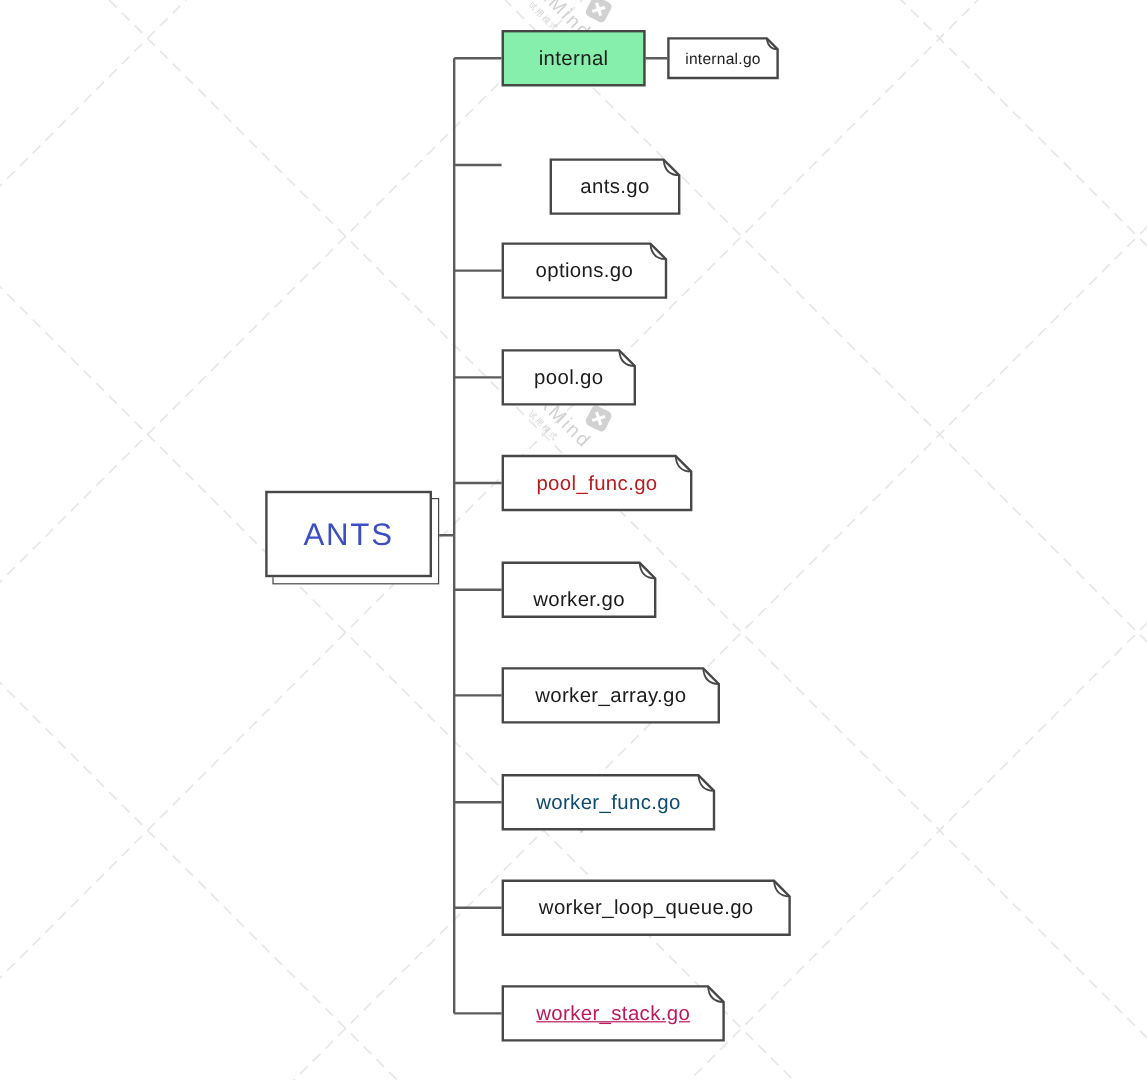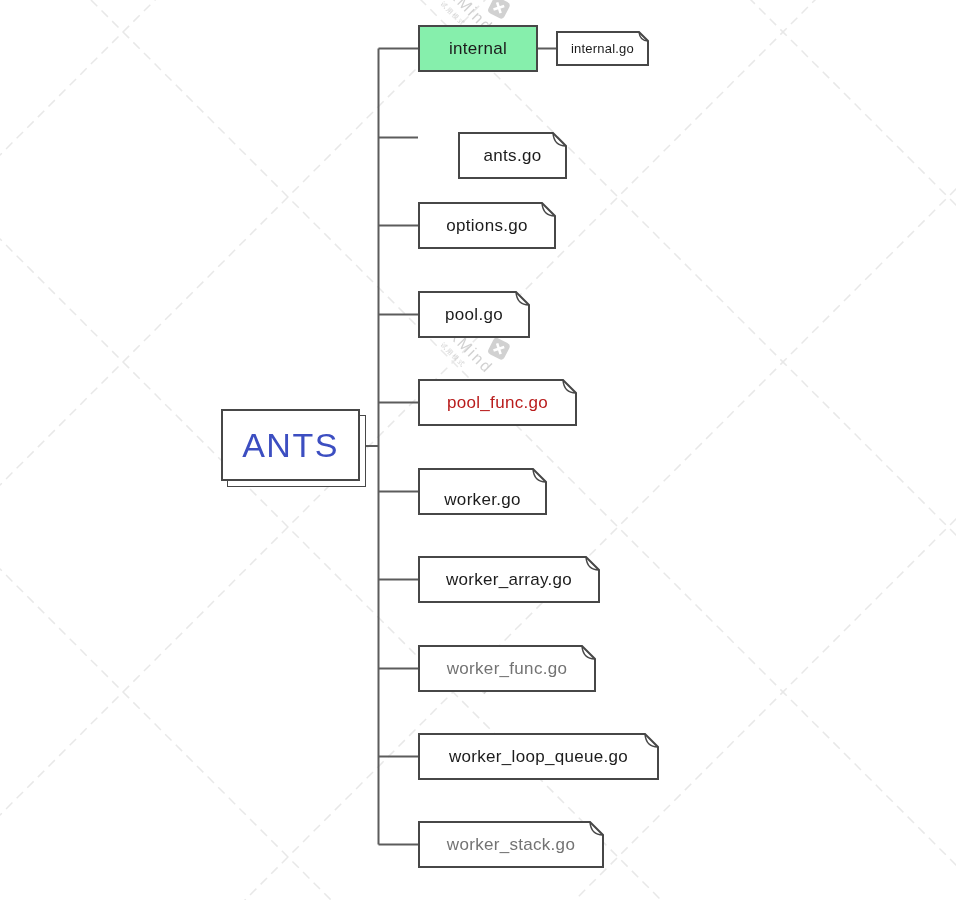--- a/index.html
+++ b/index.html
@@ -25,21 +25,21 @@
   .root-shadow{
     position:absolute;left:227px;top:415px;width:139px;height:72px;
     box-sizing:border-box;background:#ffffff;border:1.5px solid #474747;z-index:2;
   }
   .root-node{
     position:absolute;left:221px;top:409px;width:139px;height:72px;
     box-sizing:border-box;background:#ffffff;border:2px solid #474747;
     display:flex;align-items:center;justify-content:center;z-index:3;
   }
   .root-node .label{
-    font-size:34px;font-weight:500;letter-spacing:1.5px;white-space:nowrap;
+    font-size:26px;font-weight:500;letter-spacing:1.5px;white-space:nowrap;
   }
 </style>
 </head>
 <body>
 
 <div class="stage">
 
   <svg id="bg-decor" class="layer" width="956" height="900" viewBox="0 0 956 900">
     <g id="dash-lines">
         <line x1="-100" y1="-851" x2="1100" y2="349" stroke="#e8e8e8" stroke-width="1.5" stroke-dasharray="9 6"></line>
@@ -141,31 +141,31 @@
           <path d="M1,1 H168 L181,14 V46 H1 Z" fill="#ffffff" stroke="#474747" stroke-width="2"></path>
           <path d="M168,1 Q169,14 181,14" fill="none" stroke="#474747" stroke-width="1.5"></path>
         </svg>
         <span class="label" style="color: rgb(28, 28, 28);">worker_array.go</span>
       </div>
       <div class="node file" style="left: 418px; top: 645px; width: 178px; height: 47px;">
         <svg width="178" height="47" viewBox="0 0 178 47">
           <path d="M1,1 H164 L177,14 V46 H1 Z" fill="#ffffff" stroke="#474747" stroke-width="2"></path>
           <path d="M164,1 Q165,14 177,14" fill="none" stroke="#474747" stroke-width="1.5"></path>
         </svg>
-        <span class="label" style="color: #737373;">worker_func.go</span>
+        <span class="label" style="color: #0c4a6e;">worker_func.go</span>
       </div>
       <div class="node file" style="left: 418px; top: 733px; width: 241px; height: 47px;">
         <svg width="241" height="47" viewBox="0 0 241 47">
           <path d="M1,1 H227 L240,14 V46 H1 Z" fill="#ffffff" stroke="#474747" stroke-width="2"></path>
           <path d="M227,1 Q228,14 240,14" fill="none" stroke="#474747" stroke-width="1.5"></path>
         </svg>
         <span class="label" style="color: rgb(28, 28, 28);">worker_loop_queue.go</span>
       </div>
       <div class="node file" style="left: 418px; top: 821px; width: 186px; height: 47px;">
         <svg width="186" height="47" viewBox="0 0 186 47">
           <path d="M1,1 H172 L185,14 V46 H1 Z" fill="#ffffff" stroke="#474747" stroke-width="2"></path>
           <path d="M172,1 Q173,14 185,14" fill="none" stroke="#474747" stroke-width="1.5"></path>
         </svg>
-        <span class="label" style="color: #737373;">worker_stack.go</span>
+        <span class="label" style="color: #be185d; text-decoration: underline;">worker_stack.go</span>
       </div>
     </div>
 
 </div>
 
 </body></html>

